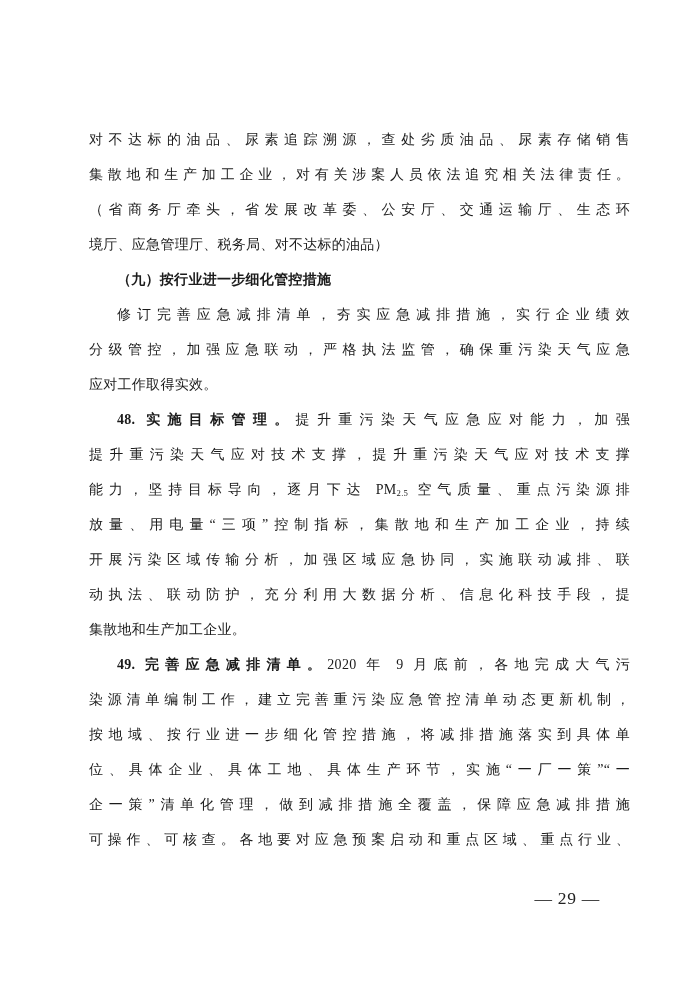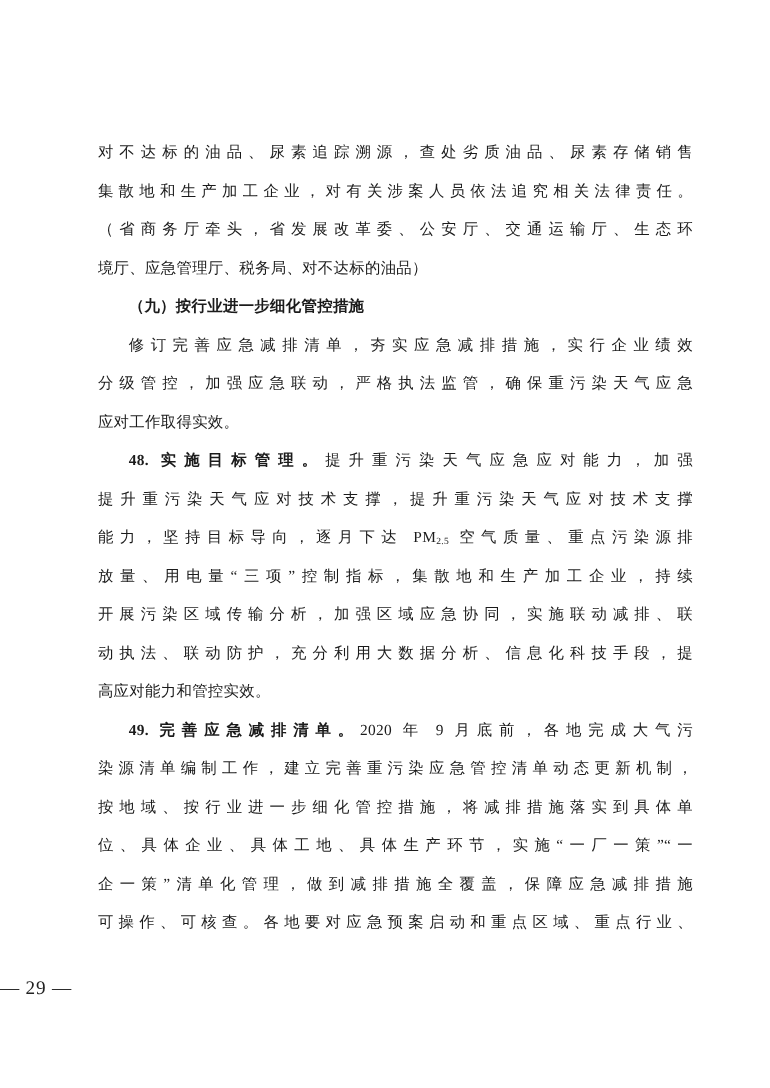--- a/index.html
+++ b/index.html
@@ -44,21 +44,21 @@
   }
   .sub {
     font-size: 0.62em;
     vertical-align: -0.22em;
   }
   .footer {
     position: absolute;
     top: 886px;
     left: 0;
     width: 600px;
-    text-align: left;
+    text-align: right;
     font-size: 17.5px;
     line-height: 24px;
     color: #222222;
     letter-spacing: 0.04em;
   }
 </style>
 </head>
 <body>
 
 <div class="page">
@@ -74,21 +74,21 @@
     <div class="line ind"><span>修订完善应急减排清单，夯实应急减排措施，实行企业绩效</span></div>
     <div class="line"><span>分级管控，加强应急联动，严格执法监管，确保重污染天气应急</span></div>
     <div class="line pe"><span>应对工作取得实效。</span></div>
 
     <div class="line ind"><span class="b">48. 实施目标管理。</span><span>提升重污染天气应急应对能力，加强</span></div>
     <div class="line"><span>提升重污染天气应对技术支撑，提升重污染天气应对技术支撑</span></div>
     <div class="line"><span>能力，坚持目标导向，逐月下达 PM</span><span class="sub">2.5</span><span> 空气质量、重点污染源排</span></div>
     <div class="line"><span>放量、用电量“三项”控制指标，集散地和生产加工企业，持续</span></div>
     <div class="line"><span>开展污染区域传输分析，加强区域应急协同，实施联动减排、联</span></div>
     <div class="line"><span>动执法、联动防护，充分利用大数据分析、信息化科技手段，提</span></div>
-    <div class="line pe"><span>高应对能力和管控实效。</span></div>
+    <div class="line pe"><span>集散地和生产加工企业。</span></div>
 
     <div class="line ind"><span class="b">49. 完善应急减排清单。</span><span>2020 年 9 月底前，各地完成大气污</span></div>
     <div class="line"><span>染源清单编制工作，建立完善重污染应急管控清单动态更新机制，</span></div>
     <div class="line"><span>按地域、按行业进一步细化管控措施，将减排措施落实到具体单</span></div>
     <div class="line"><span>位、具体企业、具体工地、具体生产环节，实施“一厂一策”“一</span></div>
     <div class="line"><span>企一策”清单化管理，做到减排措施全覆盖，保障应急减排措施</span></div>
     <div class="line"><span>可操作、可核查。各地要对应急预案启动和重点区域、重点行业、</span></div>
 
   </div>
 

